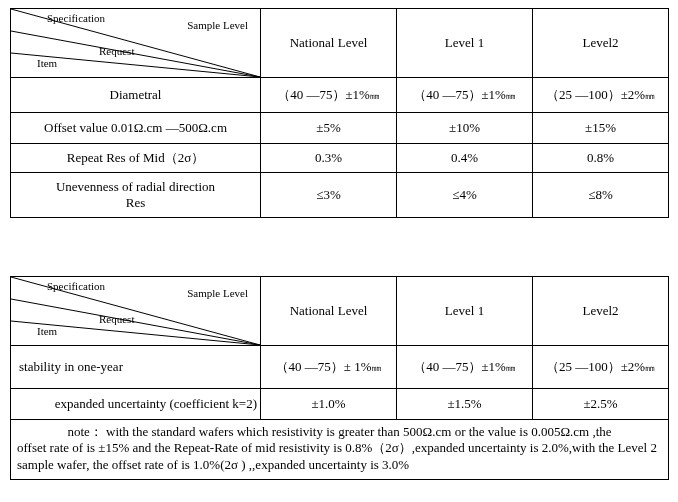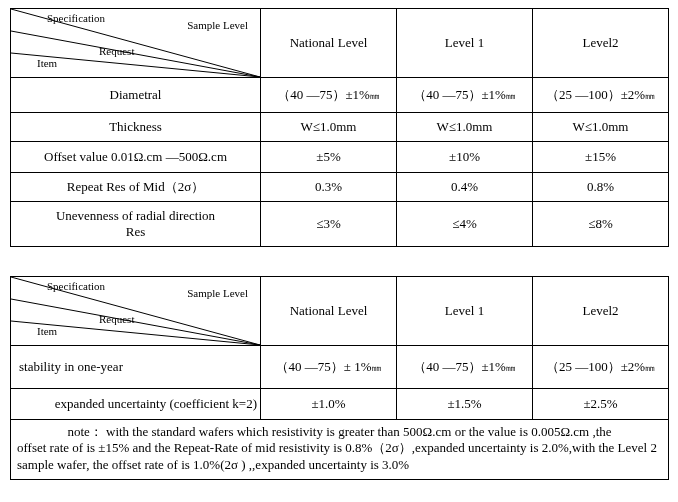--- a/index.html
+++ b/index.html
@@ -127,26 +127,20 @@
         <td class="hdr-level">Level2</td>
       </tr>
 
       <tr class="r-diametral">
         <td>Diametral</td>
         <td><span>（40 —75）±1%</span><span class="small-unit">㎜</span></td>
         <td><span>（40 —75）±1%</span><span class="small-unit">㎜</span></td>
         <td><span>（25 —100）±2%</span><span class="small-unit">㎜</span></td>
       </tr>
 
-      <tr class="r-thickness">
-        <td>Thickness</td>
-        <td>W≤1.0mm</td>
-        <td>W≤1.0mm</td>
-        <td>W≤1.0mm</td>
-      </tr>
 
       <tr class="r-offset">
         <td>Offset value 0.01Ω.cm —500Ω.cm</td>
         <td>±5%</td>
         <td>±10%</td>
         <td>±15%</td>
       </tr>
 
       <tr class="r-repeat">
         <td>Repeat Res of Mid（2σ）</td>

